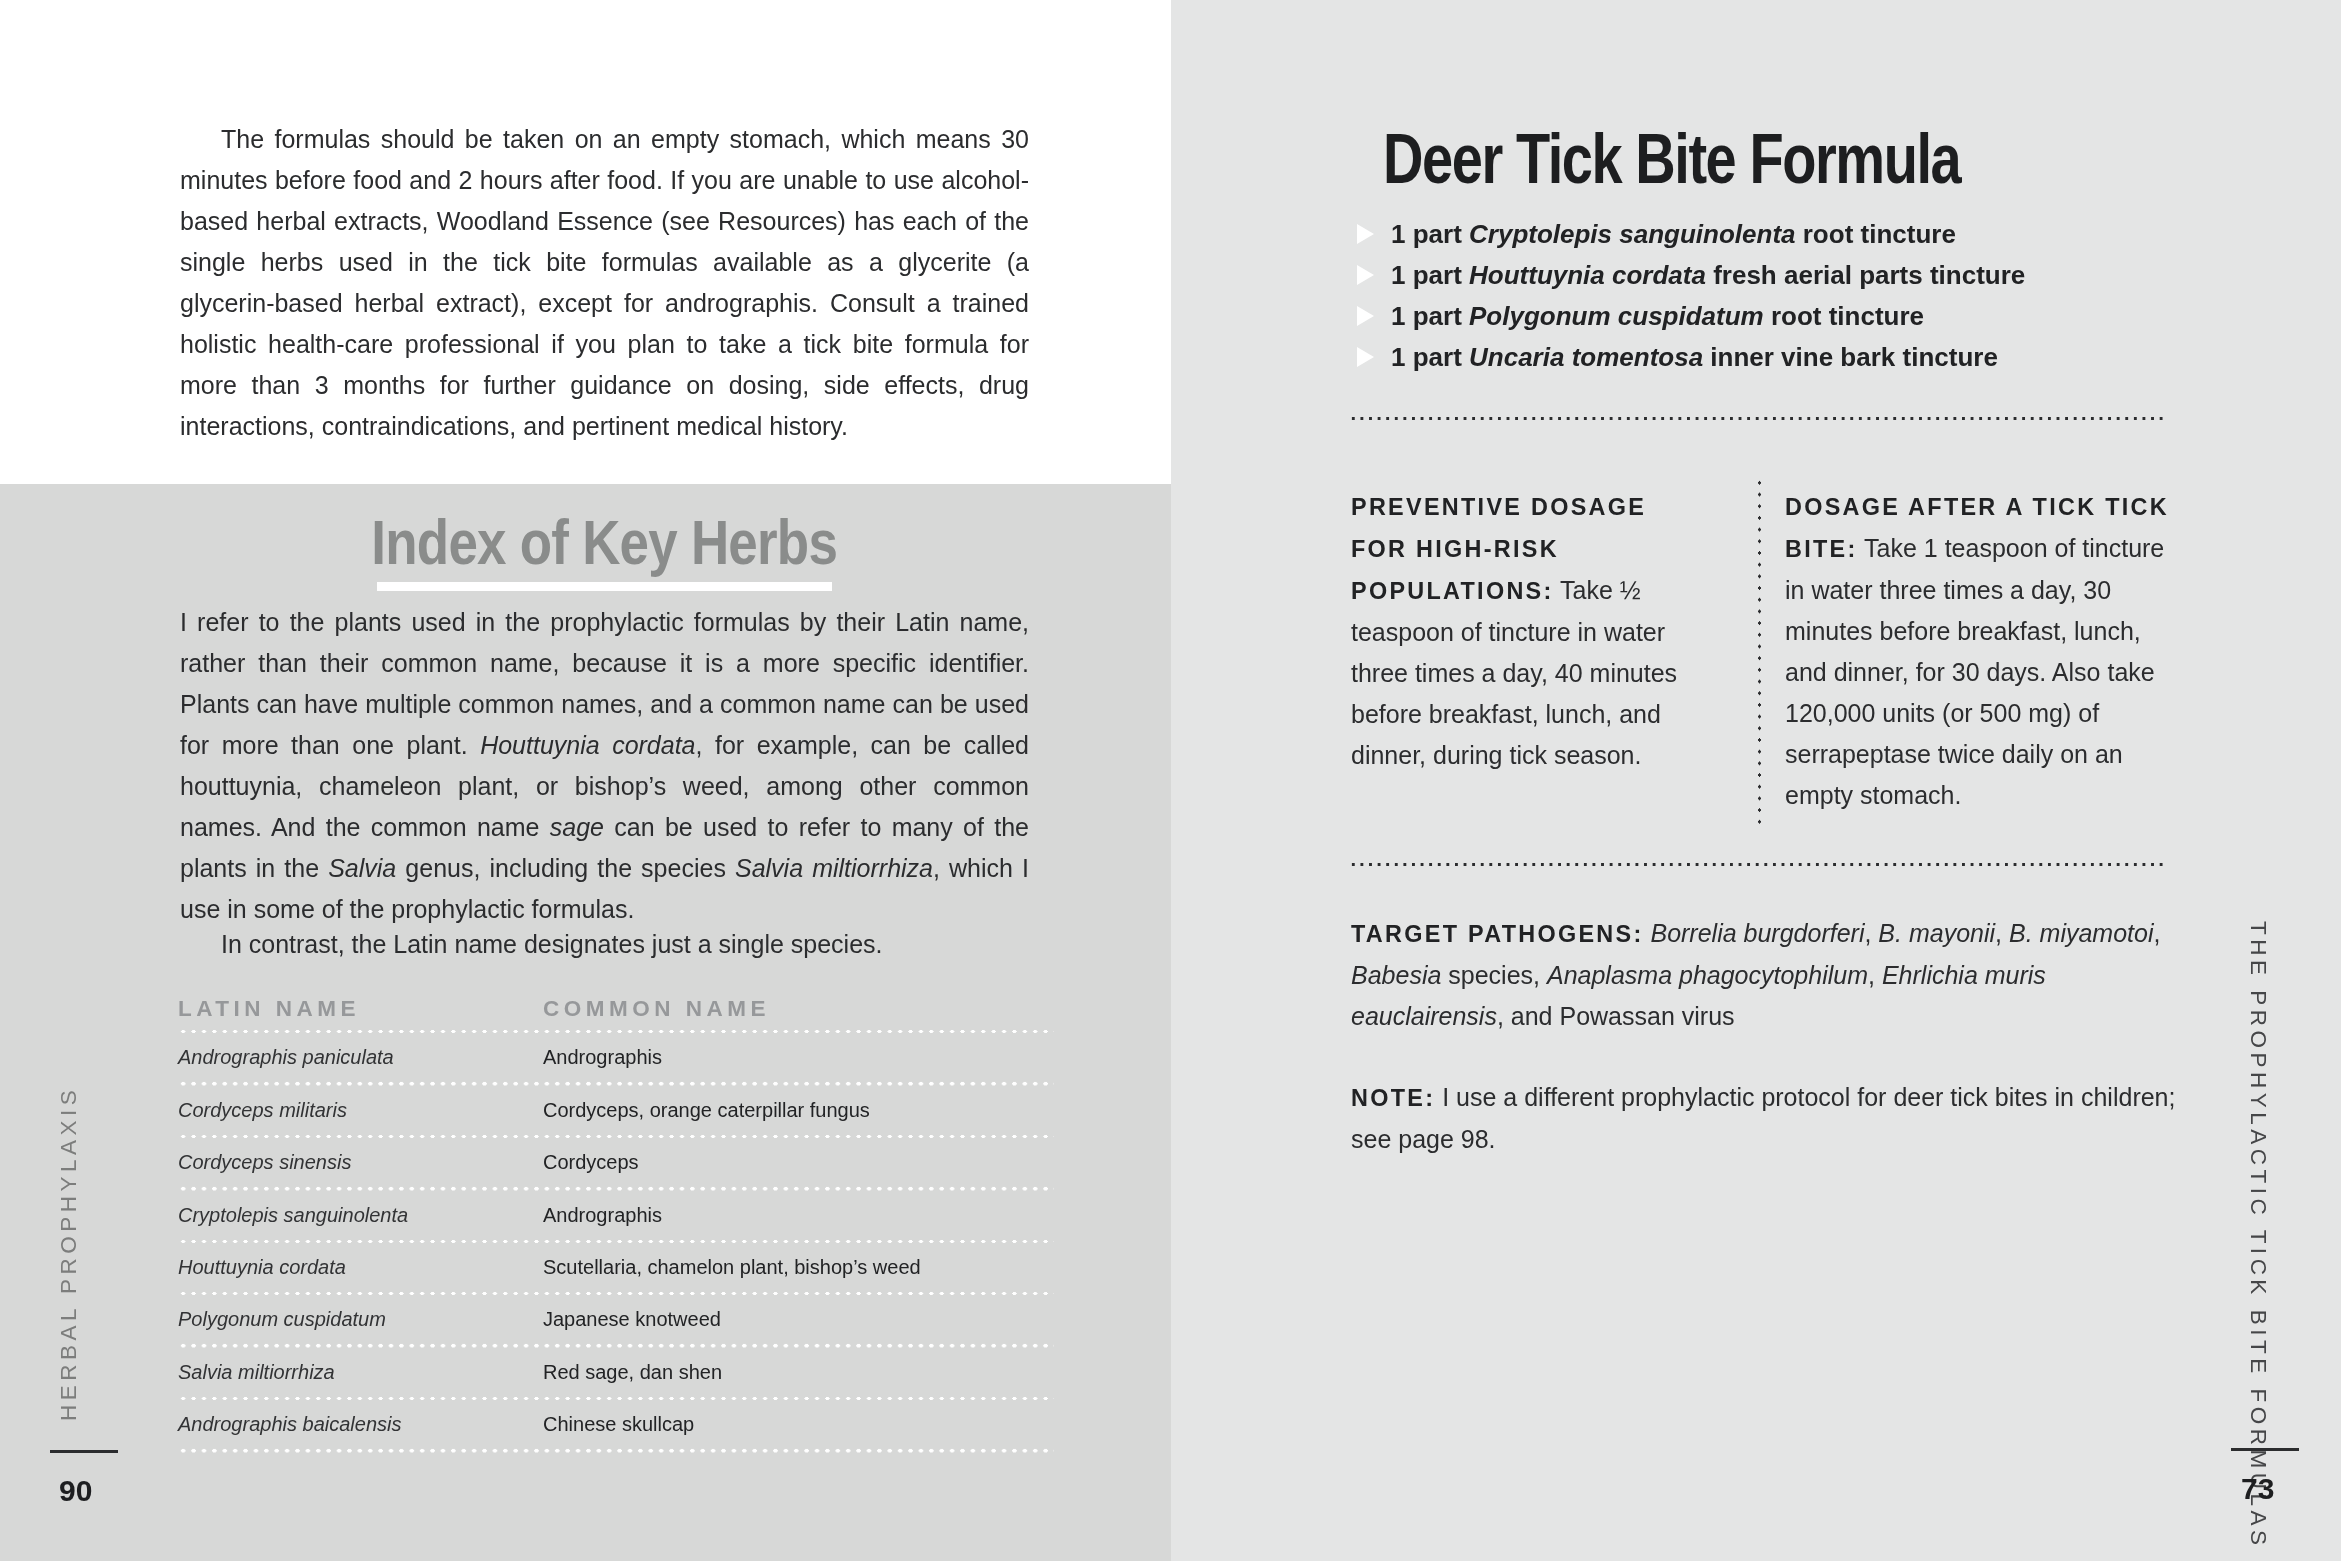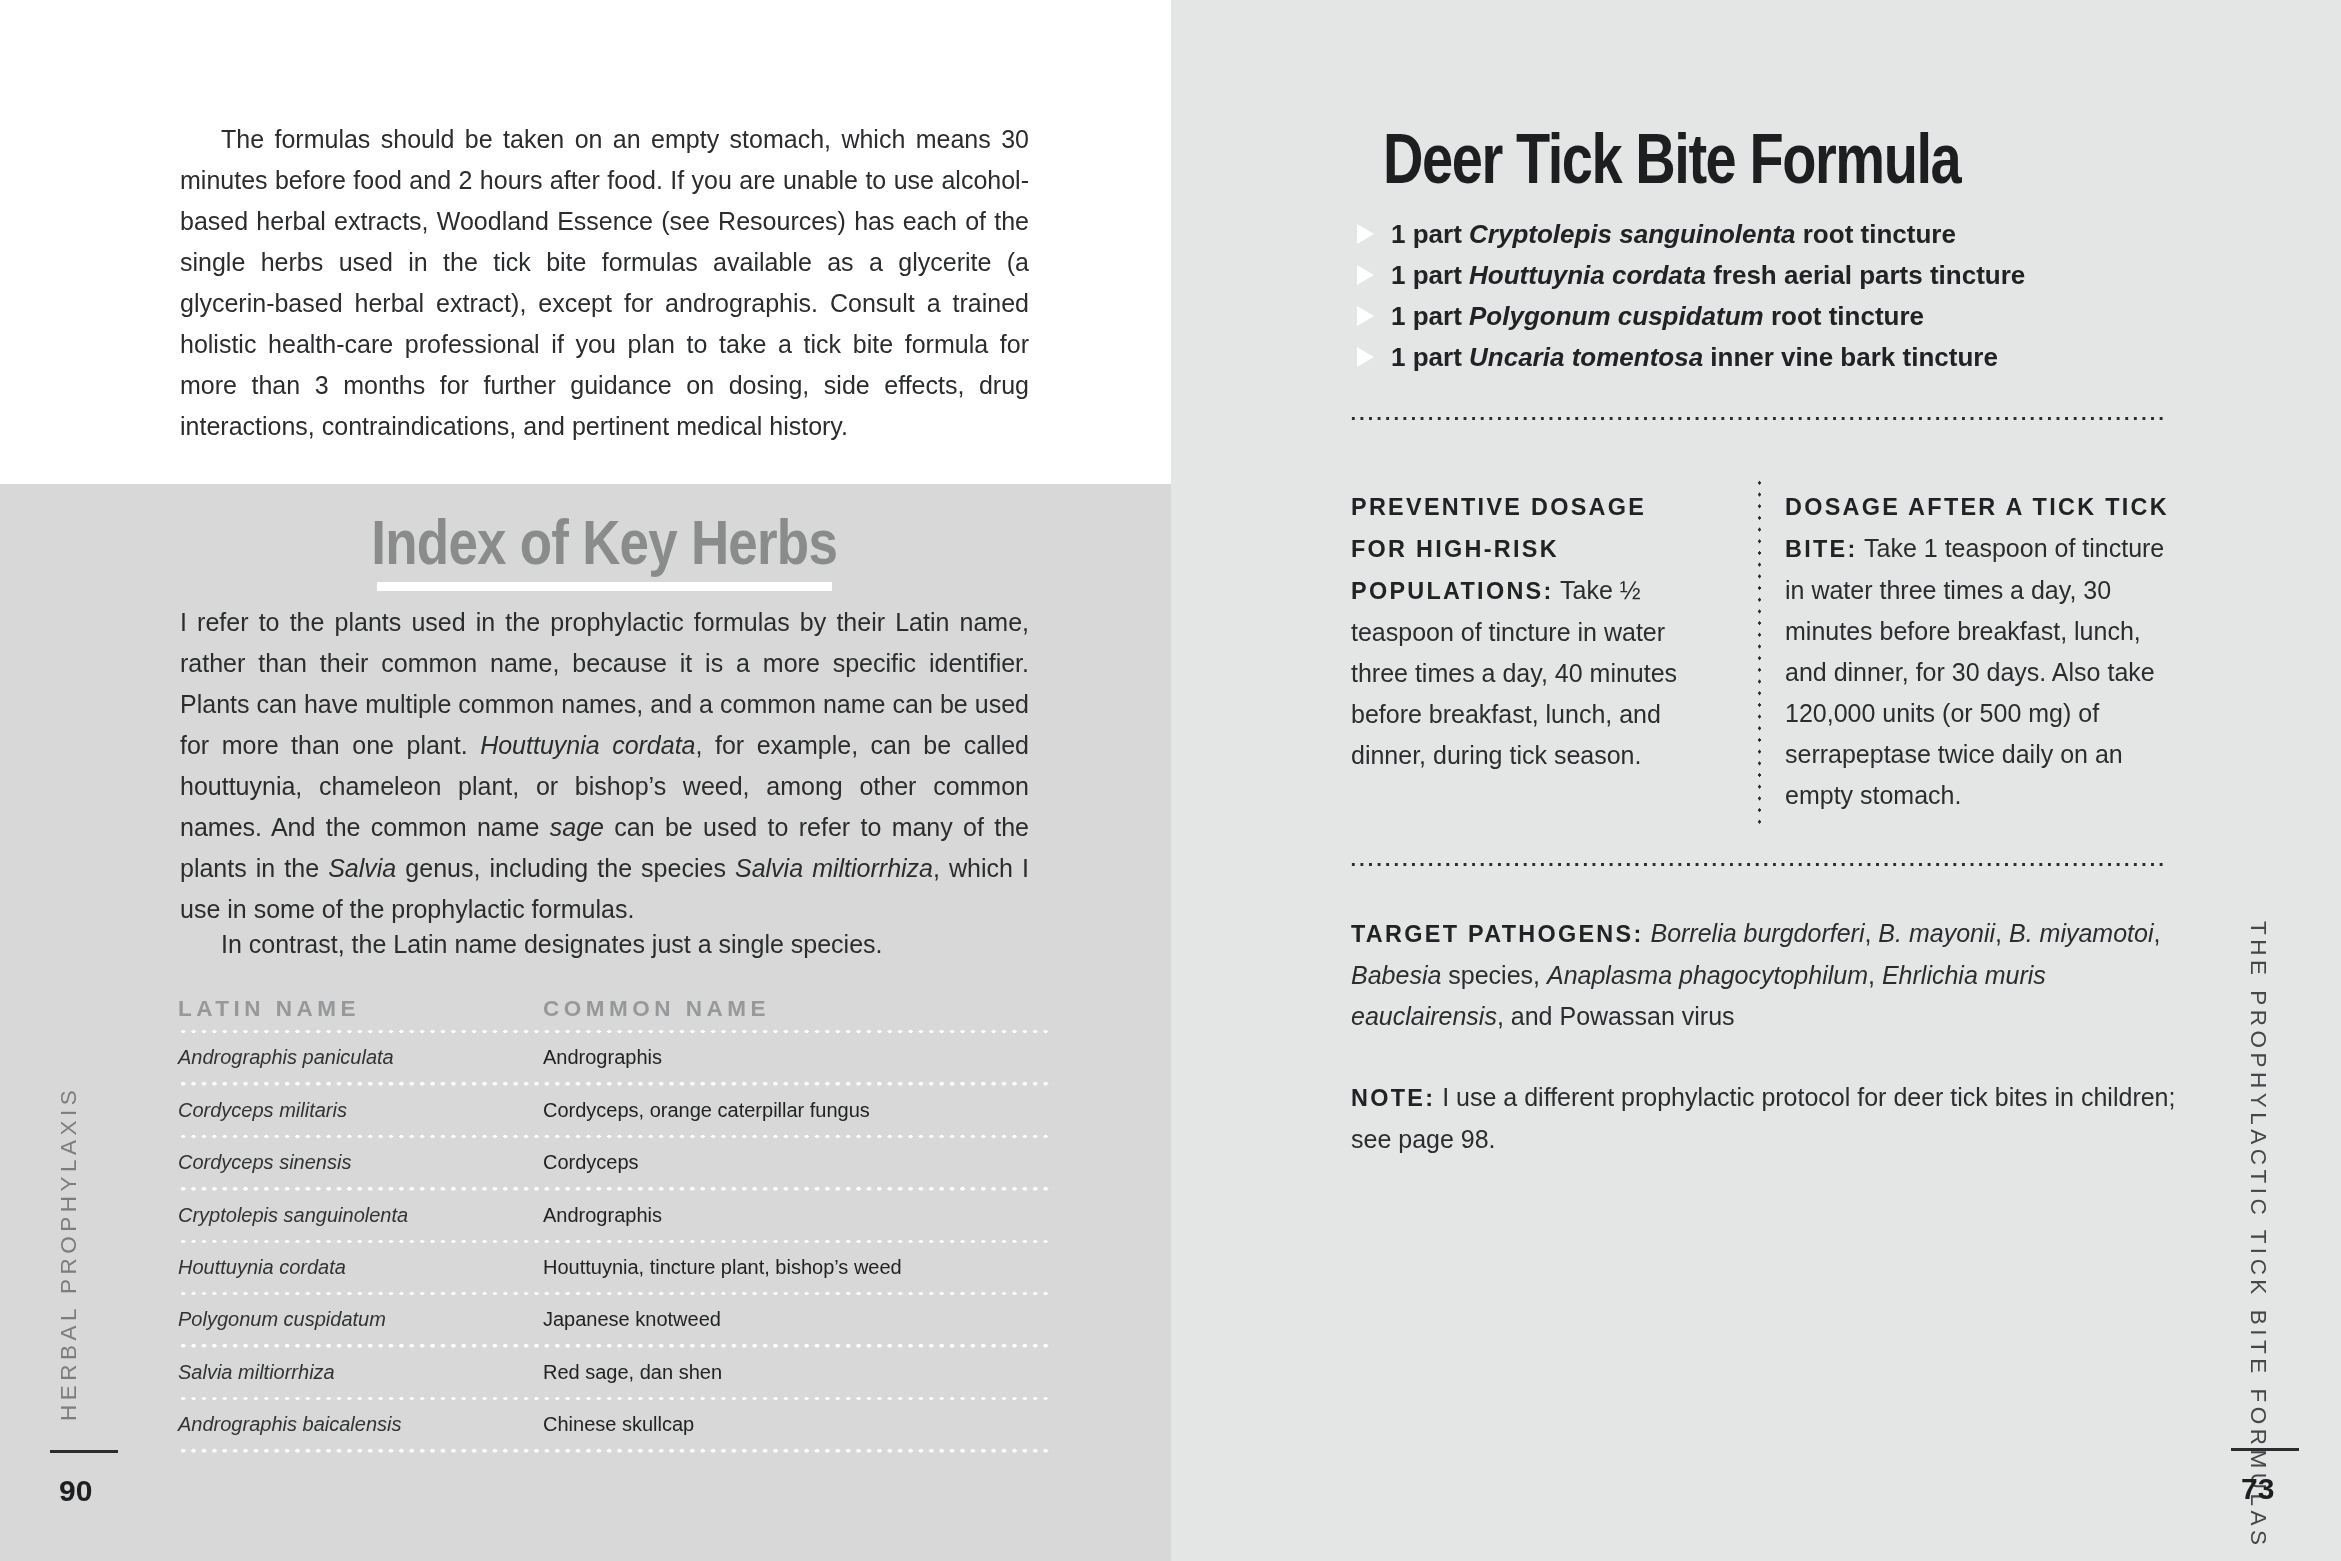--- a/index.html
+++ b/index.html
@@ -149,21 +149,21 @@
           <div class="dotline"></div>
 
           <div class="trow">
             <span class="td latin">Cryptolepis sanguinolenta</span>
             <span class="td common">Andrographis</span>
           </div>
           <div class="dotline"></div>
 
           <div class="trow">
             <span class="td latin">Houttuynia cordata</span>
-            <span class="td common">Houttuynia, tincture plant, bishop’s weed</span>
+            <span class="td common">Scutellaria, chamelon plant, bishop’s weed</span>
           </div>
           <div class="dotline"></div>
 
           <div class="trow">
             <span class="td latin">Polygonum cuspidatum</span>
             <span class="td common">Japanese knotweed</span>
           </div>
           <div class="dotline"></div>
 
           <div class="trow">

